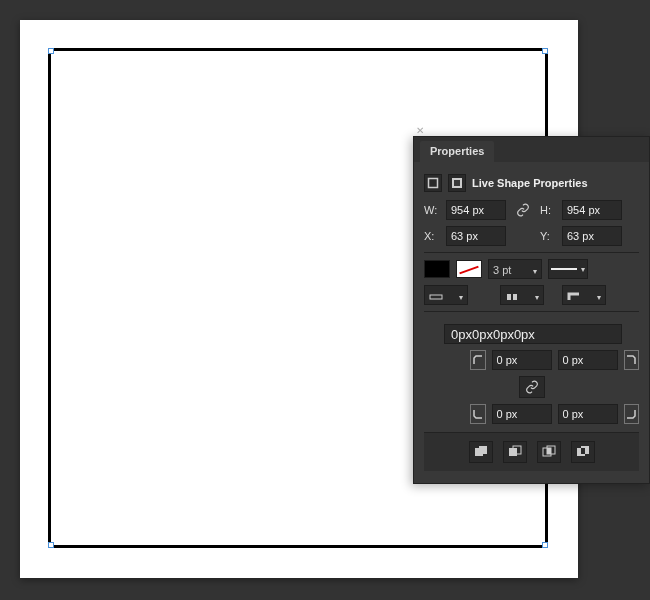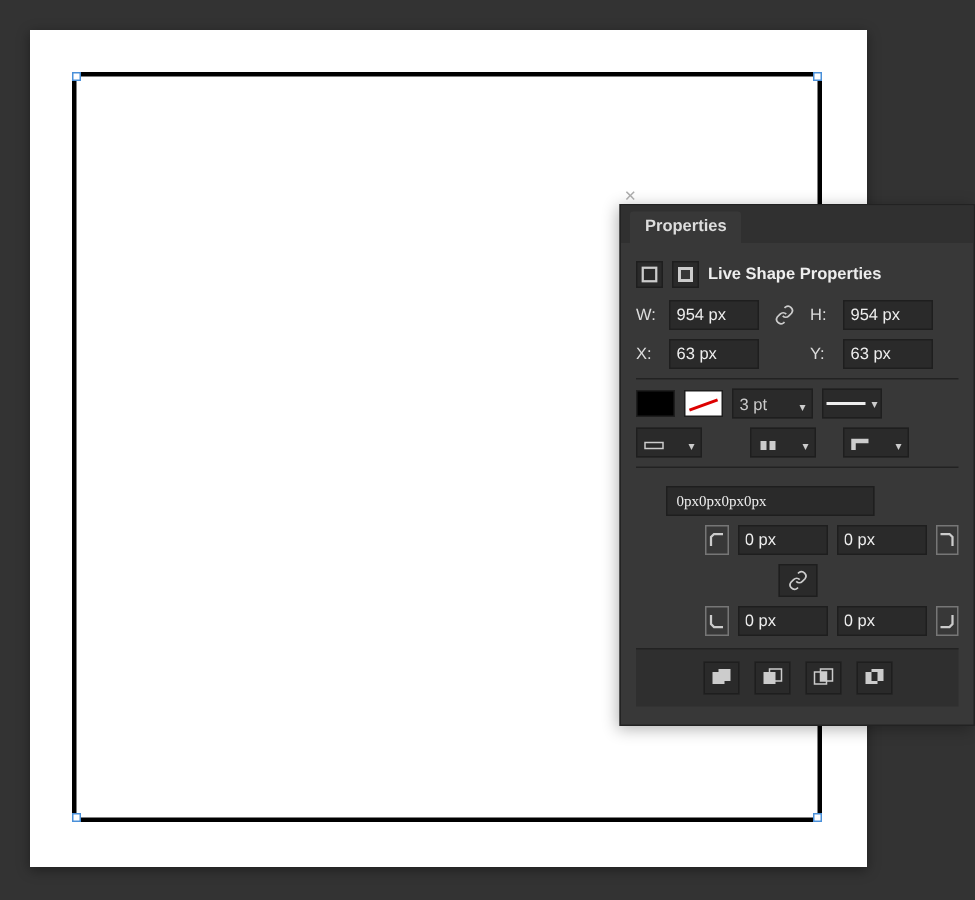--- a/index.html
+++ b/index.html
@@ -102,22 +102,22 @@
     display: flex; align-items: flex-end; justify-content: space-between;
     background: #2a2a2a; border: 1px solid #1e1e1e;
     padding: 2px 4px; height: 20px; cursor: pointer;
   }
   .dd .chev { font-size: 8px; color: #ccc; margin-left: 4px; }
   .stroke-line { width: 40px; height: 20px; display:flex;align-items:center;justify-content:center; background:#2a2a2a; border:1px solid #1e1e1e; }
   .stroke-line .ln { width: 26px; height: 2px; background: #eee; }
 
   .wide-field {
     background: #2a2a2a; border: 1px solid #1e1e1e;
-    color: #eee; padding: 3px 6px; font-size: 10px;
-    width: 139px; height: 20px; margin: 6px 0 6px 20px; font-family: Liberation Serif, serif;
+    color: #eee; padding: 3px 6px; font-size: 13px;
+    width: 178px; height: 20px; margin: 6px 0 6px 20px;
   }
 
   .corner-row { display: flex; align-items: center; gap: 6px; margin-bottom: 6px; padding-left: 46px; }
   .corner-ic {
     width: 20px; height: 20px; border: 1px solid #767676;
     display: flex; align-items: center; justify-content: center;
     background: transparent;
   }
   .center-link { display:flex; justify-content:center; margin: 4px 0 6px 0; }
   .center-link .lk {

